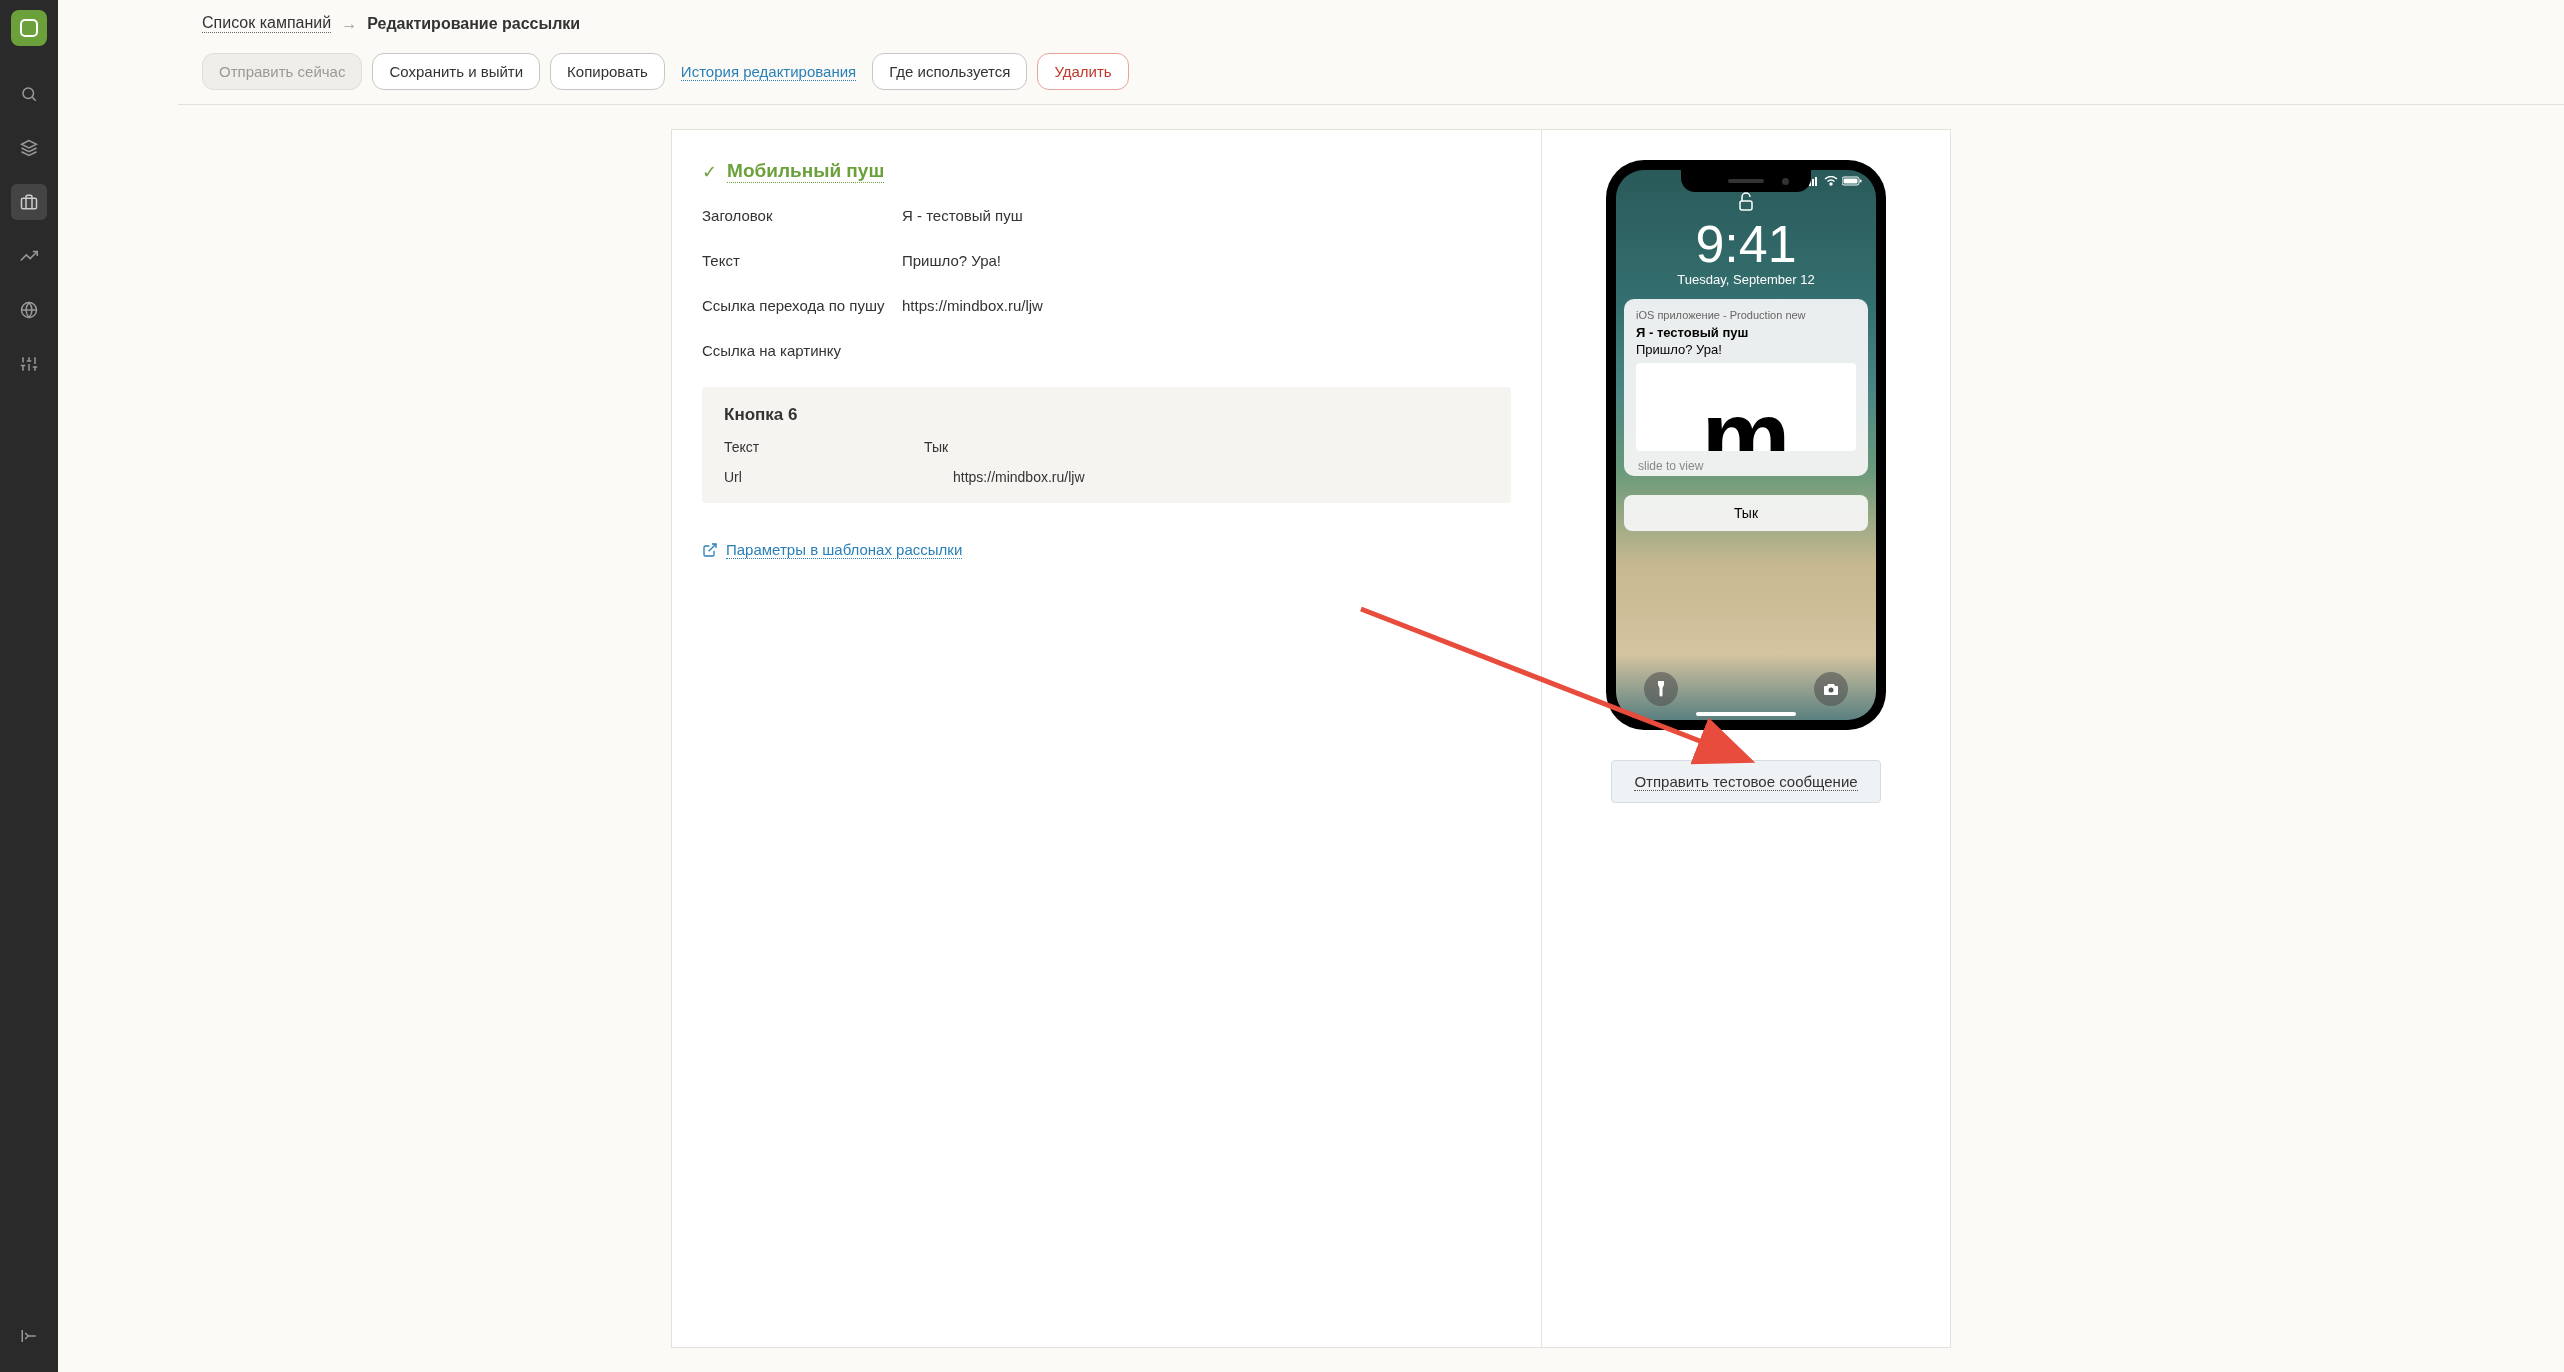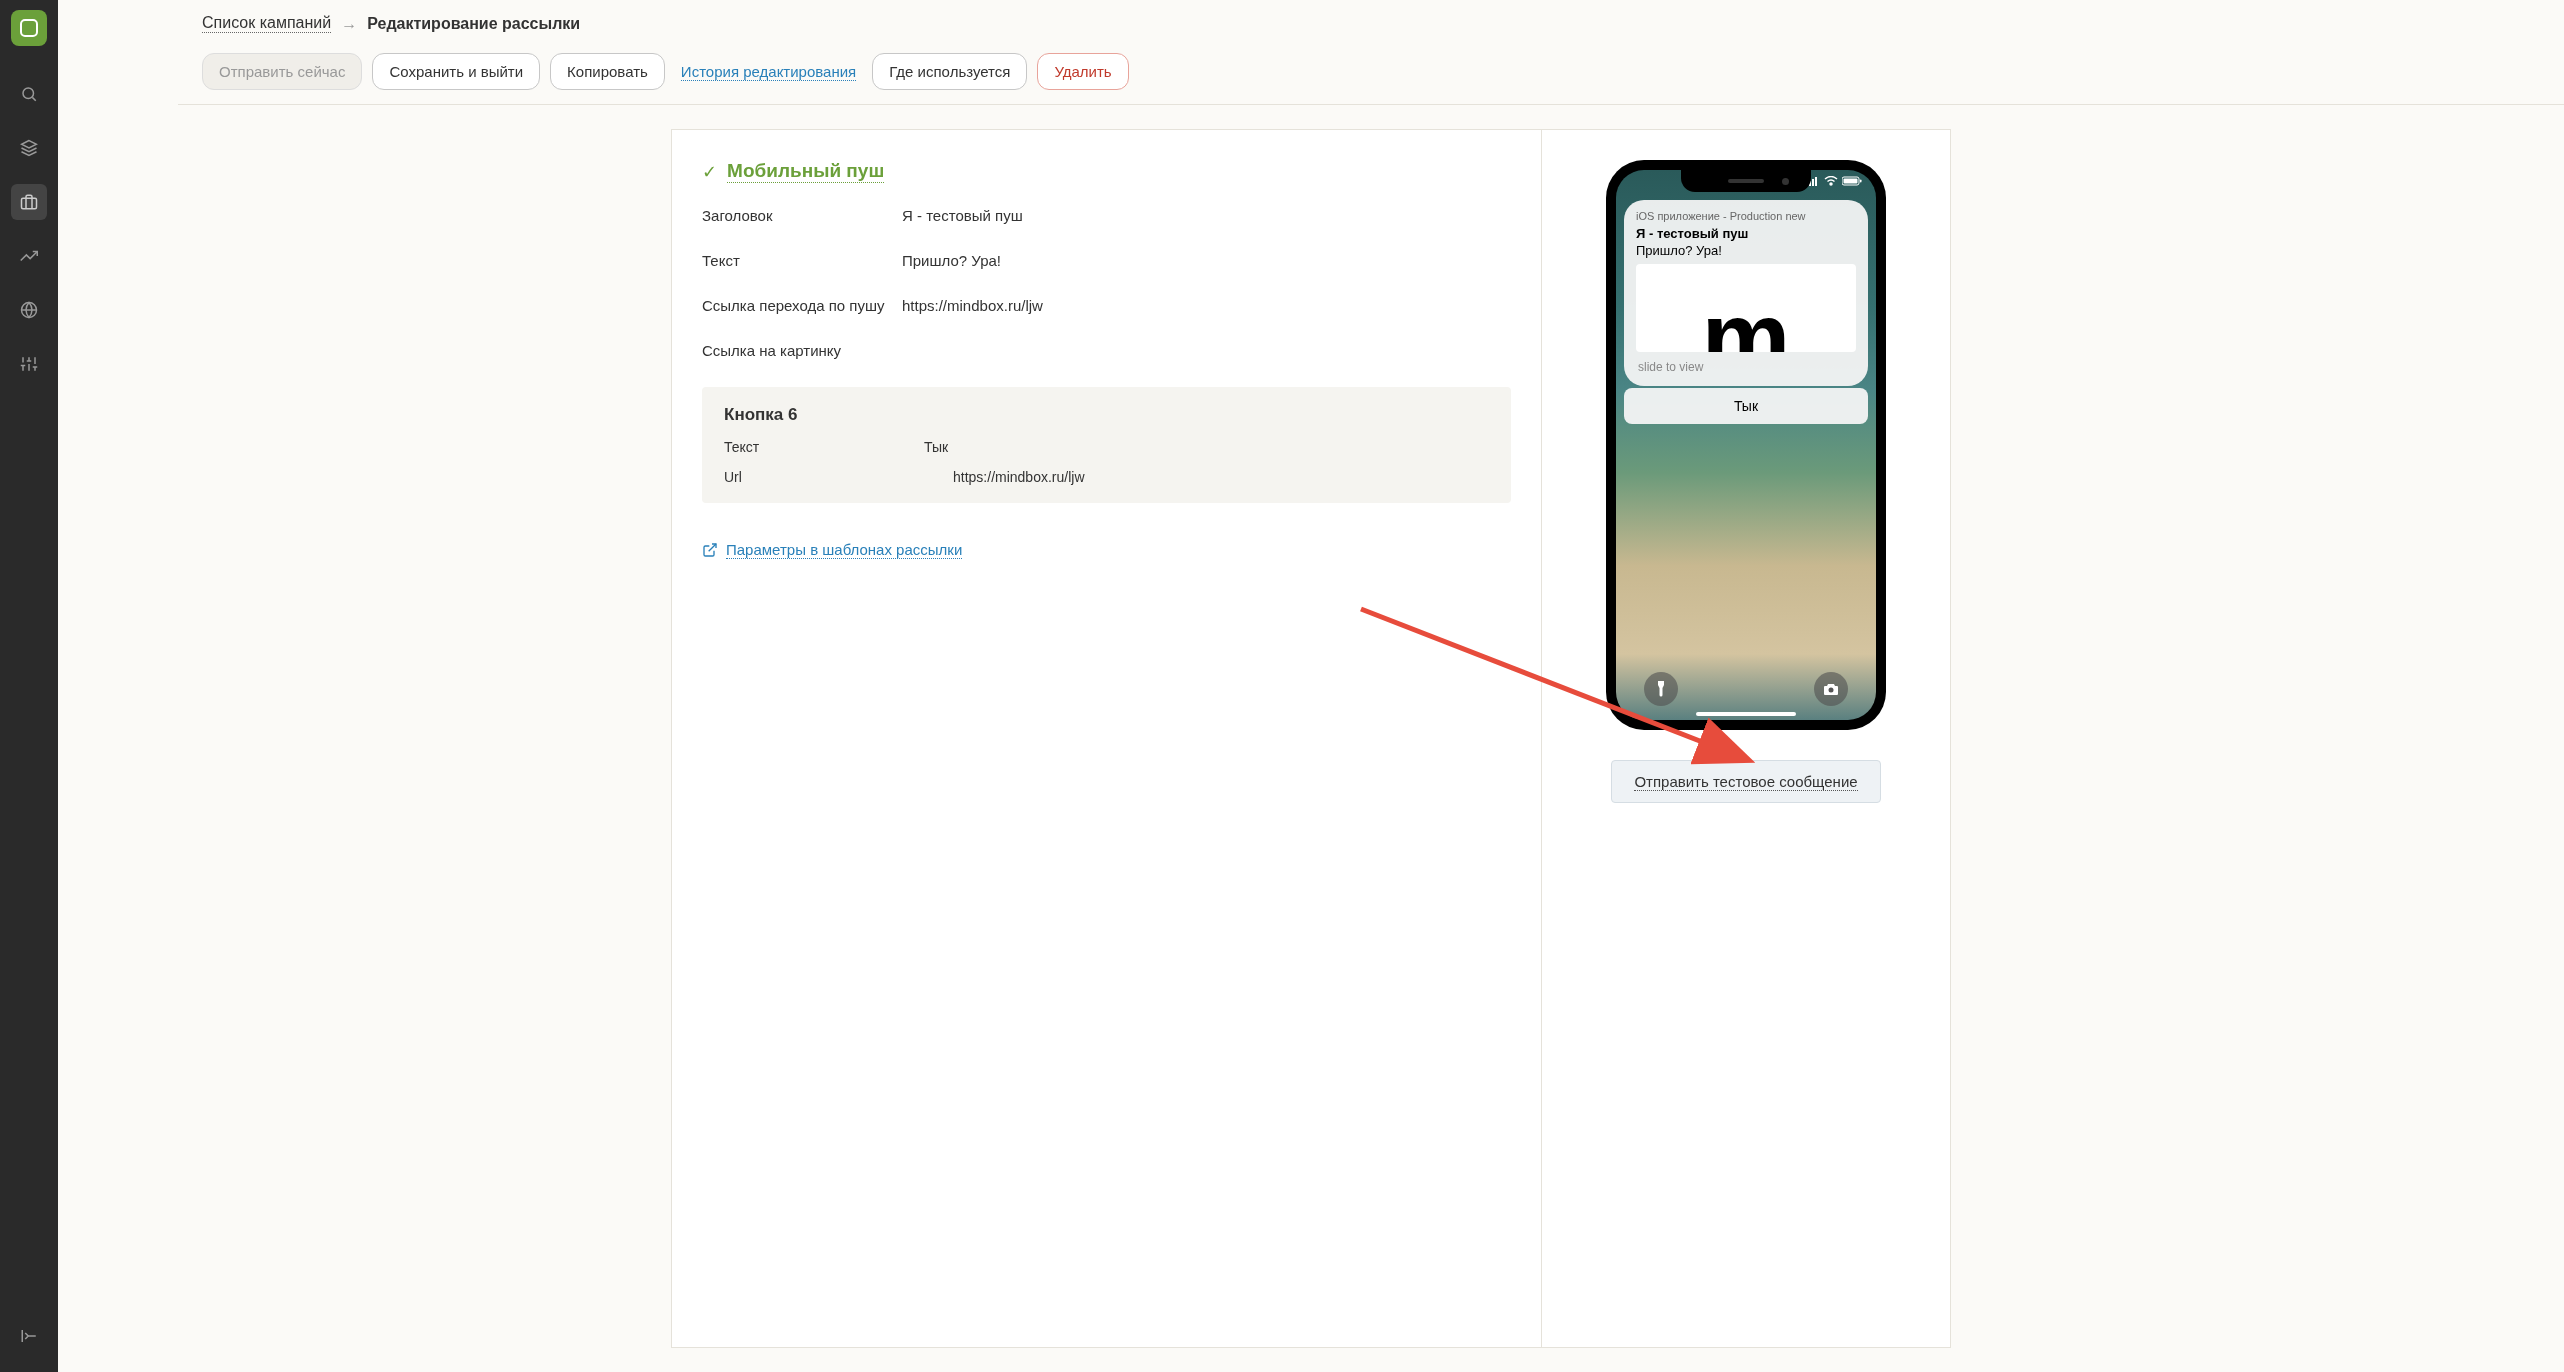--- a/index.html
+++ b/index.html
@@ -63,21 +63,21 @@
 .notch-speaker { width: 36px; height: 4px; background: #333; border-radius: 2px; }
 .notch-cam { width: 7px; height: 7px; background: #333; border-radius: 50%; position: absolute; right: 22px; }
 .phone-screen { width: 100%; height: 100%; border-radius: 28px; overflow: hidden; position: relative; background: linear-gradient(180deg, #2a5a5a 0%, #357070 25%, #4a8585 40%, #6b9a7a 55%, #c8b890 72%, #d4c4a0 88%, #5a8080 100%); }
 .status-bar { display: flex; justify-content: space-between; padding: 6px 14px 2px; color: #fff; font-size: 11px; font-weight: 500; }
 .status-right { display: flex; gap: 4px; align-items: center; }
 .lock-area { text-align: center; color: #fff; margin-top: 4px; }
 .lock-icon { font-size: 16px; }
 .time { font-size: 52px; font-weight: 200; line-height: 1; margin-top: 2px; }
 .date { font-size: 13px; margin-top: 2px; }
 
-.notif { margin: 12px 8px 2px; background: rgba(245,245,245,0.94); border-radius: 20px; padding: 10px 12px 12px; }
+.notif { margin: 12px 8px 19px; background: rgba(245,245,245,0.94); border-radius: 10px; padding: 10px 12px 3px; }
 .notif-app { font-size: 11px; color: #666; margin-bottom: 4px; }
 .notif-title { font-size: 13px; font-weight: 600; color: #000; margin-bottom: 2px; }
 .notif-text { font-size: 13px; color: #000; margin-bottom: 6px; }
 .notif-image { width: 100%; height: 88px; background: #fff; border-radius: 4px; display: flex; align-items: center; justify-content: center; overflow: hidden; }
 .notif-image-m { font-size: 100px; font-weight: 700; color: #000; line-height: 0.5; font-family: Arial, sans-serif; margin-top: 58px; }
 .notif-slide { font-size: 12px; color: #888; margin-top: 8px; text-align: left; padding-left: 2px; }
 .notif-btn { margin: 0 8px; background: rgba(245,245,245,0.94); border-radius: 8px; padding: 10px; text-align: center; font-size: 14px; color: #000; }
 
 .phone-bottom { position: absolute; bottom: 14px; left: 0; right: 0; display: flex; justify-content: space-between; padding: 0 28px; }
 .phone-dock-btn { width: 34px; height: 34px; background: rgba(80,80,80,0.6); border-radius: 50%; display: flex; align-items: center; justify-content: center; color: #fff; font-size: 14px; }
@@ -240,20 +240,30 @@
                       <path d="M3.5 5.5 Q7 2.5 10.5 5.5"></path>
                       <circle cx="7" cy="8" r="1" fill="#fff"></circle>
                     </svg>
                   <svg width="20" height="10" viewBox="0 0 20 10" fill="none">
                       <rect x="0" y="1" width="17" height="8" rx="2" stroke="#fff"></rect>
                       <rect x="1.5" y="2.5" width="14" height="5" rx="1" fill="#fff"></rect>
                       <rect x="18" y="3.5" width="1.5" height="3" rx="0.7" fill="#fff"></rect>
                     </svg>
                 </span>
               </div>
+              <div class="lock-area">
+                <div class="lock-icon">
+                  <svg width="16" height="20" viewBox="0 0 16 20" fill="none" stroke="#fff" stroke-width="1.5">
+                      <rect x="2" y="9" width="12" height="9" rx="2" fill="none"></rect>
+                      <path d="M4 9 V5 a4 4 0 0 1 8 0" fill="none"></path>
+                    </svg>
+                </div>
+                <div class="time">9:41</div>
+                <div class="date">Tuesday, September 12</div>
+              </div>
               <div class="notif">
                 <div class="notif-app">iOS приложение - Production new</div>
                 <div class="notif-title">Я - тестовый пуш</div>
                 <div class="notif-text">Пришло? Ура!</div>
                 <div class="notif-image">
                   <div class="notif-image-m">m</div>
                 </div>
                 <div class="notif-slide">slide to view</div>
               </div>
               <div class="notif-btn">Тык</div>

